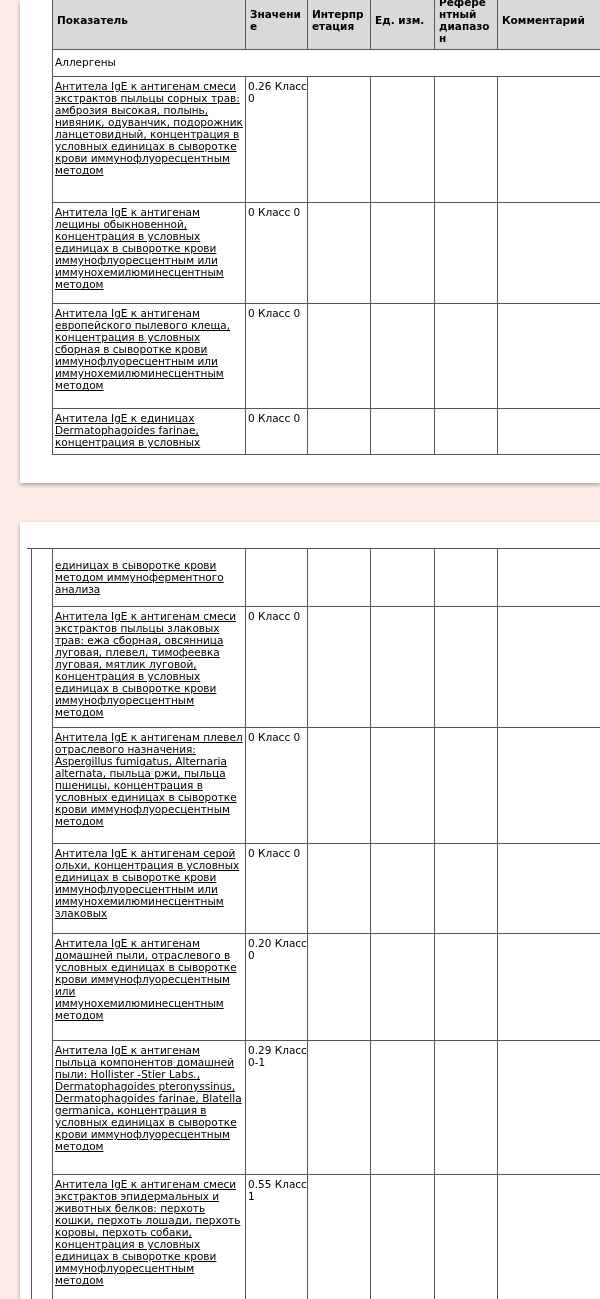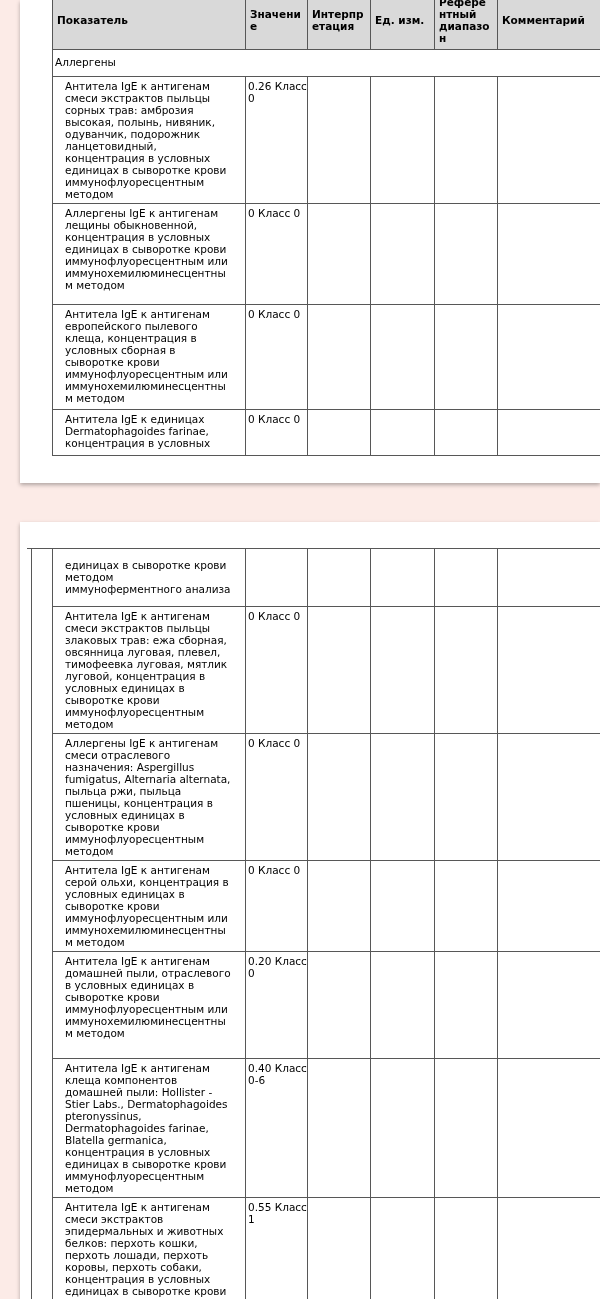--- a/index.html
+++ b/index.html
@@ -40,21 +40,21 @@
     word-wrap:break-word;
     text-align:left;
   }
   table.report th{
     background:#d9d9d9;
     font-weight:bold;
     vertical-align:middle;
     padding:4px 4px;
     height:59px;
   }
-  td.name{padding:3px 12px;}
+  td.name{padding:3px 2px;text-decoration:underline;}
   td.val{padding:3px 0 3px 2px;}
   td.empty{padding:3px 2px;}
   tr.section td{padding:6px 2px;height:27px;}
   tr.cont td{padding-top:10px;}
   col.c1{width:193px;} col.c2{width:62px;} col.c3{width:63px;}
   col.c4{width:64px;} col.c5{width:63px;} col.c6{width:150px;}
 </style>
 </head>
 <body>
 
@@ -85,21 +85,21 @@
         </tr>
         <tr style="height:126px;">
           <td class="name">Антитела IgE к антигенам смеси экстрактов пыльцы сорных трав: амброзия высокая, полынь, нивяник, одуванчик, подорожник ланцетовидный, концентрация в условных единицах в сыворотке крови иммунофлуоресцентным методом</td>
           <td class="val">0.26 Класс 0</td>
           <td class="empty"></td>
           <td class="empty"></td>
           <td class="empty"></td>
           <td class="empty"></td>
         </tr>
         <tr style="height:101px;">
-          <td class="name">Аллергены IgE к антигенам лещины обыкновенной, концентрация в условных единицах в сыворотке крови иммунофлуоресцентным или иммунохемилюминесцентным методом</td>
+          <td class="name">Антитела IgE к антигенам лещины обыкновенной, концентрация в условных единицах в сыворотке крови иммунофлуоресцентным или иммунохемилюминесцентным методом</td>
           <td class="val">0 Класс 0</td>
           <td class="empty"></td>
           <td class="empty"></td>
           <td class="empty"></td>
           <td class="empty"></td>
         </tr>
         <tr style="height:105px;">
           <td class="name">Антитела IgE к антигенам европейского пылевого клеща, концентрация в условных сборная в сыворотке крови иммунофлуоресцентным или иммунохемилюминесцентным методом</td>
           <td class="val">0 Класс 0</td>
           <td class="empty"></td>
@@ -144,46 +144,46 @@
         </tr>
         <tr style="height:121px;">
           <td class="name">Антитела IgE к антигенам смеси экстрактов пыльцы злаковых трав: ежа сборная, овсянница луговая, плевел, тимофеевка луговая, мятлик луговой, концентрация в условных единицах в сыворотке крови иммунофлуоресцентным методом</td>
           <td class="val">0 Класс 0</td>
           <td class="empty"></td>
           <td class="empty"></td>
           <td class="empty"></td>
           <td class="empty"></td>
         </tr>
         <tr style="height:116px;">
-          <td class="name">Аллергены IgE к антигенам смеси отраслевого назначения: Aspergillus fumigatus, Alternaria alternata, пыльца ржи, пыльца пшеницы, концентрация в условных единицах в сыворотке крови иммунофлуоресцентным методом</td>
+          <td class="name">Антитела IgE к антигенам плевел отраслевого назначения: Aspergillus fumigatus, Alternaria alternata, пыльца ржи, пыльца пшеницы, концентрация в условных единицах в сыворотке крови иммунофлуоресцентным методом</td>
           <td class="val">0 Класс 0</td>
           <td class="empty"></td>
           <td class="empty"></td>
           <td class="empty"></td>
           <td class="empty"></td>
         </tr>
         <tr style="height:90px;">
-          <td class="name">Антитела IgE к антигенам серой ольхи, концентрация в условных единицах в сыворотке крови иммунофлуоресцентным или иммунохемилюминесцентным методом</td>
+          <td class="name">Антитела IgE к антигенам серой ольхи, концентрация в условных единицах в сыворотке крови иммунофлуоресцентным или иммунохемилюминесцентным злаковых</td>
           <td class="val">0 Класс 0</td>
           <td class="empty"></td>
           <td class="empty"></td>
           <td class="empty"></td>
           <td class="empty"></td>
         </tr>
         <tr style="height:107px;">
           <td class="name">Антитела IgE к антигенам домашней пыли, отраслевого в условных единицах в сыворотке крови иммунофлуоресцентным или иммунохемилюминесцентным методом</td>
           <td class="val">0.20 Класс 0</td>
           <td class="empty"></td>
           <td class="empty"></td>
           <td class="empty"></td>
           <td class="empty"></td>
         </tr>
         <tr style="height:134px;">
-          <td class="name">Антитела IgE к антигенам клеща компонентов домашней пыли: Hollister -Stier Labs., Dermatophagoides pteronyssinus, Dermatophagoides farinae, Blatella germanica, концентрация в условных единицах в сыворотке крови иммунофлуоресцентным методом</td>
-          <td class="val">0.40 Класс 0-6</td>
+          <td class="name">Антитела IgE к антигенам пыльца компонентов домашней пыли: Hollister -Stier Labs., Dermatophagoides pteronyssinus, Dermatophagoides farinae, Blatella germanica, концентрация в условных единицах в сыворотке крови иммунофлуоресцентным методом</td>
+          <td class="val">0.29 Класс 0-1</td>
           <td class="empty"></td>
           <td class="empty"></td>
           <td class="empty"></td>
           <td class="empty"></td>
         </tr>
         <tr style="height:127px;">
           <td class="name">Антитела IgE к антигенам смеси экстрактов эпидермальных и животных белков: перхоть кошки, перхоть лошади, перхоть коровы, перхоть собаки, концентрация в условных единицах в сыворотке крови иммунофлуоресцентным методом</td>
           <td class="val">0.55 Класс 1</td>
           <td class="empty"></td>
           <td class="empty"></td>

